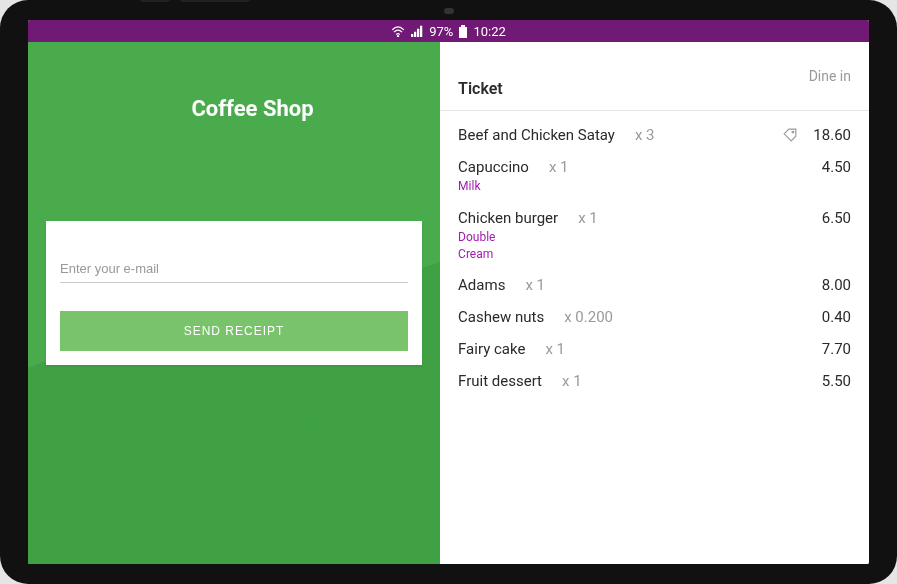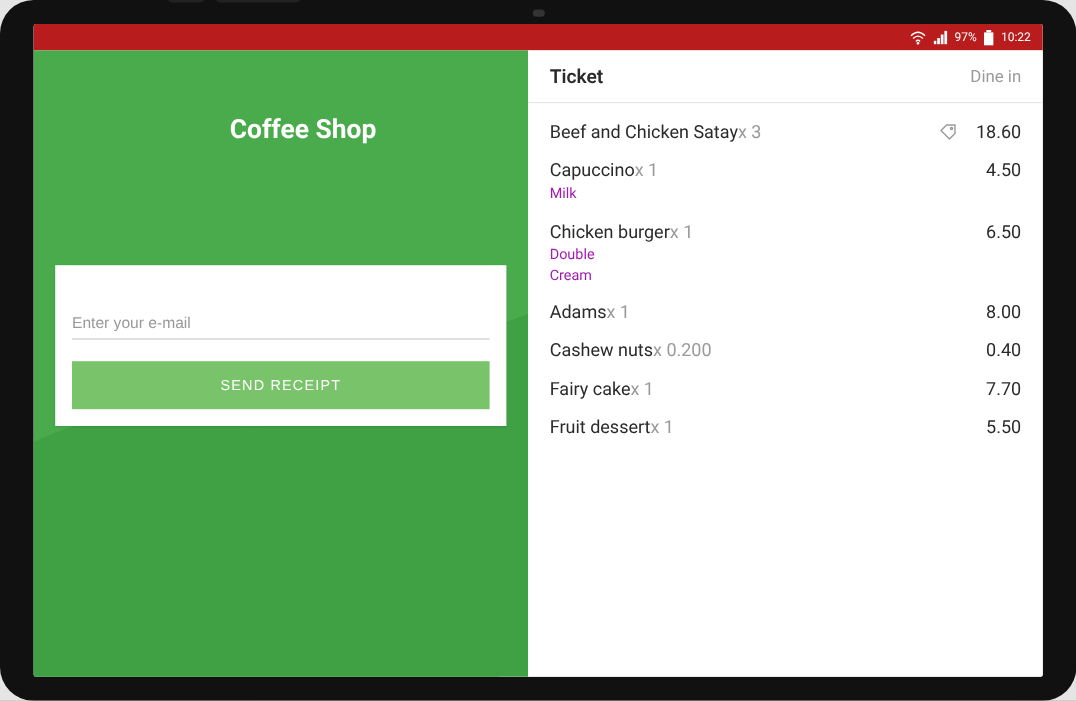--- a/index.html
+++ b/index.html
@@ -36,28 +36,28 @@
   .screen {
     width: 100%; height: 100%;
     background: #fff;
     border-radius: 2px;
     overflow: hidden;
     display: flex;
     flex-direction: column;
   }
   .status-bar {
     height: 22px;
-    background: #b91c1c;
+    background: #701a75;
     color: #fff;
     display: flex;
     align-items: center;
-    justify-content: flex-end;
+    justify-content: center;
     gap: 6px;
     padding: 0 10px;
-    font-size: 10px;
+    font-size: 13px;
   }
   .status-bar .icon { display: inline-flex; }
   .content {
     flex: 1;
     display: flex;
     min-height: 0;
   }
   .left-pane {
     width: 49%;
     background: linear-gradient(160deg, #4aab4d 0%, #4aab4d 55%, #3fa044 55%, #3fa044 100%);
@@ -105,21 +105,21 @@
     font-size: 13px;
     color: #333;
     padding: 4px 0 6px 0;
     outline: none;
     background: transparent;
     margin-top: 20px;
   }
   .email-input::placeholder { color: #999; }
   .send-btn {
     width: 100%;
-    margin-top: 18px;
+    margin-top: 28px;
     background: #79c36a;
     color: #fff;
     border: none;
     padding: 13px 0;
     font-size: 12px;
     letter-spacing: 1px;
     cursor: pointer;
   }
   .right-pane {
     flex: 1;
@@ -128,37 +128,37 @@
     flex-direction: column;
     min-height: 0;
   }
   .ticket-header {
     display: flex;
     justify-content: space-between;
     align-items: center;
     padding: 12px 18px;
     border-bottom: 1px solid #e6e6e6;
   }
-  .ticket-title { font-size: 16px; font-weight: 600; color: #2a2a2a; }
+  .ticket-title { font-size: 16px; font-weight: 600; color: #2a2a2a; margin-top: 25px; }
   .ticket-mode { font-size: 14px; color: #9a9a9a; margin-left: 20px; }
   .ticket-body {
     flex: 1;
     overflow: hidden;
     padding: 8px 18px 0 18px;
     color: #2a2a2a;
   }
   .line {
     display: flex;
     justify-content: space-between;
     align-items: flex-start;
     padding: 7px 0;
     font-size: 15px;
   }
   .line .left { display: flex; flex-direction: column; }
-  .line .name-qty { display: flex; gap: 0; align-items: baseline; }
+  .line .name-qty { display: flex; gap: 20px; align-items: baseline; }
   .line .qty { color: #9a9a9a; }
   .line .mods { color: #a21caf; font-size: 12px; margin-top: 2px; line-height: 1.4; }
   .line .right { display: flex; align-items: center; gap: 16px; }
   .tag-icon { color: #9a9a9a; display: inline-flex; }
   .totals { margin-top: 2px; }
   .total-row {
     display: flex; justify-content: space-between;
     padding: 6px 0; font-size: 15px;
   }
   .divider { height: 1px; background: #e6e6e6; margin: 4px 0; }

